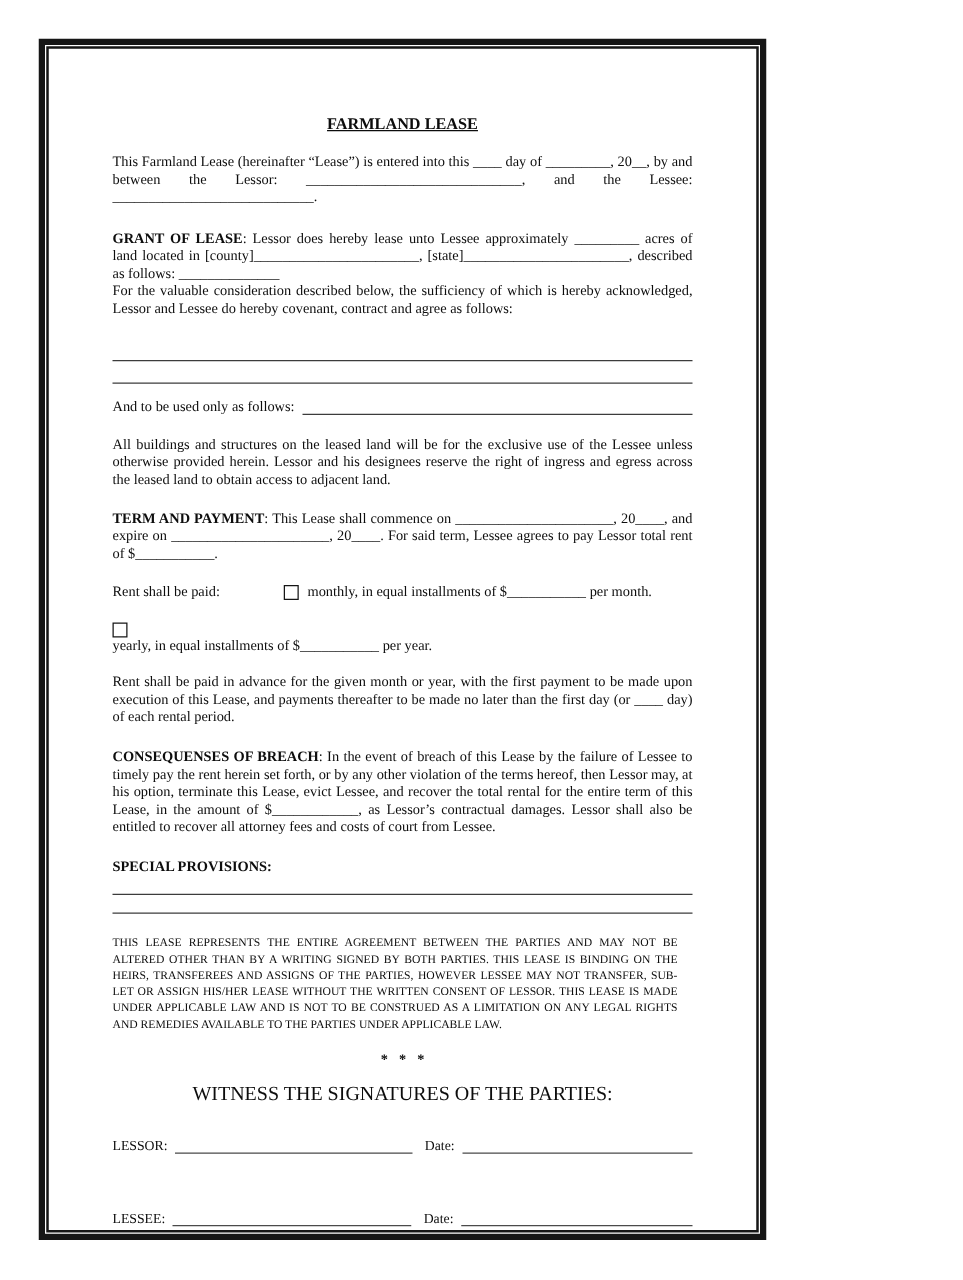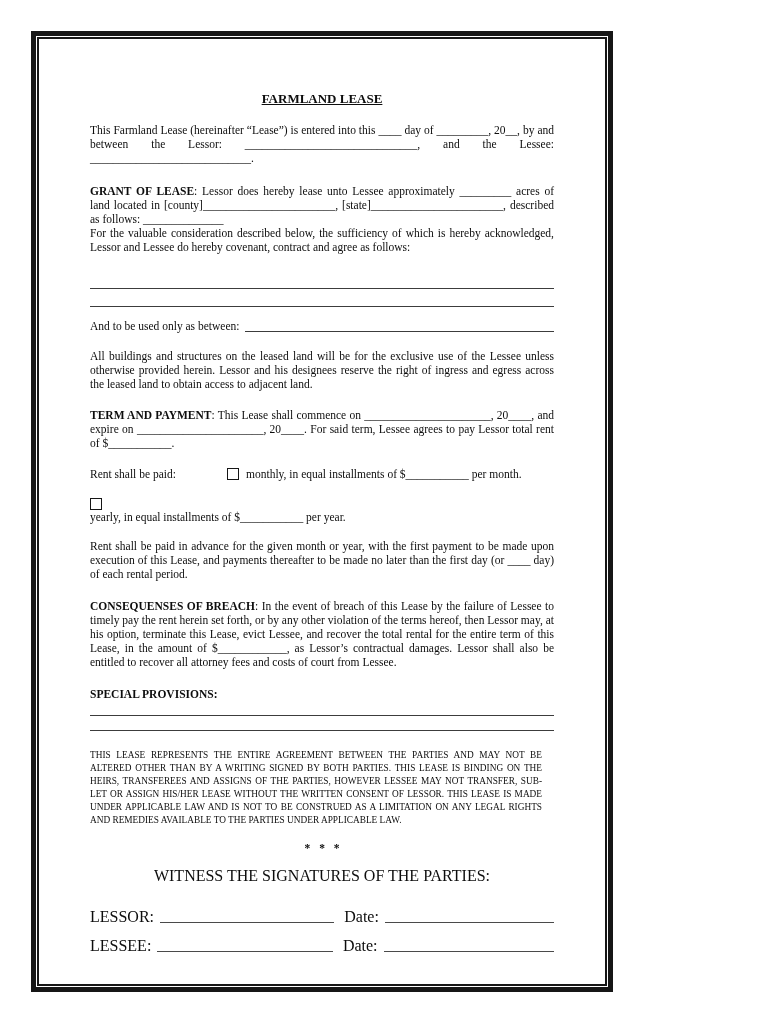--- a/index.html
+++ b/index.html
@@ -86,24 +86,24 @@
     font-size: 11.5px;
   }
   .witness {
     margin-top: 14px;
     text-align: center;
     font-size: 16px;
   }
   .sig-row {
     display: flex;
     align-items: flex-end;
-    font-size: 16px;
+    font-size: 11px;
   }
   .sig-row.first { margin-top: 27px; }
-  .sig-row.second { margin-top: 15px; font-family: Liberation Serif, serif; }
+  .sig-row.second { margin-top: 44px; font-family: Liberation Serif, serif; }
   .sig-line, .date-line {
     border-bottom: 1px solid #4a4a4a;
     height: 12px;
     margin-bottom: 1px;
   }
   .sig-line { flex: 1.03; margin-left: 6px; }
   .date-line { flex: 1; margin-left: 6px; }
   .date-label { margin-left: 10px; white-space: nowrap; }
 </style>
 </head>
@@ -120,21 +120,21 @@
 
     <p class="para mb19">This Farmland Lease (hereinafter “Lease”) is entered into this ____ day of _________, 20__, by and between the Lessor: ______________________________, and the Lessee: ____________________________.</p>
 
     <p class="para mb0"><b class="lead">GRANT OF LEASE</b><span>:  Lessor does hereby lease unto Lessee approximately _________ acres of land located in [county]_______________________, [state]_______________________, described as follows: ______________</span></p>
 
     <p class="para">For the valuable consideration described below, the sufficiency of which is hereby acknowledged, Lessor and Lessee do hereby covenant, contract and agree as follows:</p>
     <div class="rule"></div>
     <div class="rule"></div>
 
     <div class="use-row">
-      <span class="label">And to be used only as between:</span>
+      <span class="label">And to be used only as follows:</span>
       <span class="fill-line"></span>
     </div>
 
     <p class="para">All buildings and structures on the leased land will be for the exclusive use of the Lessee unless otherwise provided herein.  Lessor and his designees reserve the right of ingress and egress across the leased land to obtain access to adjacent land.</p>
 
     <p class="para"><b class="lead">TERM AND PAYMENT</b><span>:  This Lease shall commence on ______________________, 20____, and expire on ______________________, 20____.  For said term, Lessee agrees to pay Lessor total rent of $___________.</span></p>
 
     <div class="rent-row">
       <span class="rent-label">Rent shall be paid:</span>
       <span class="checkbox"></span>

